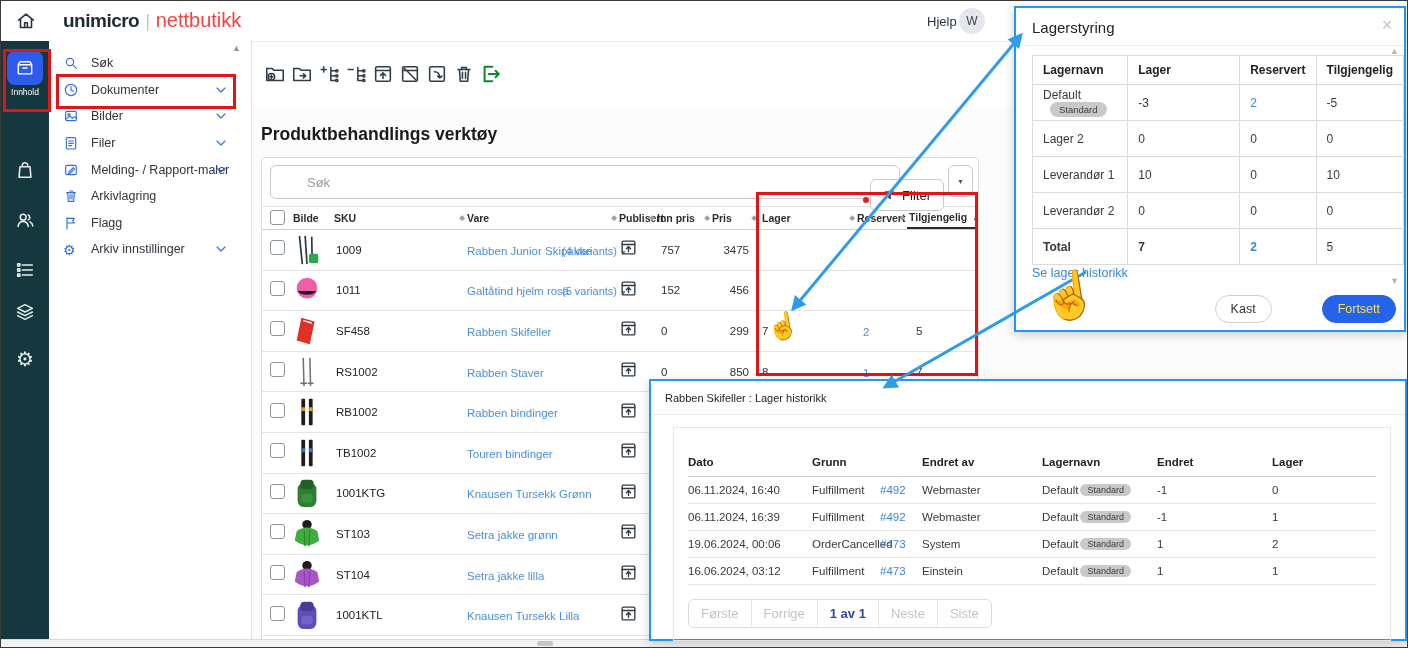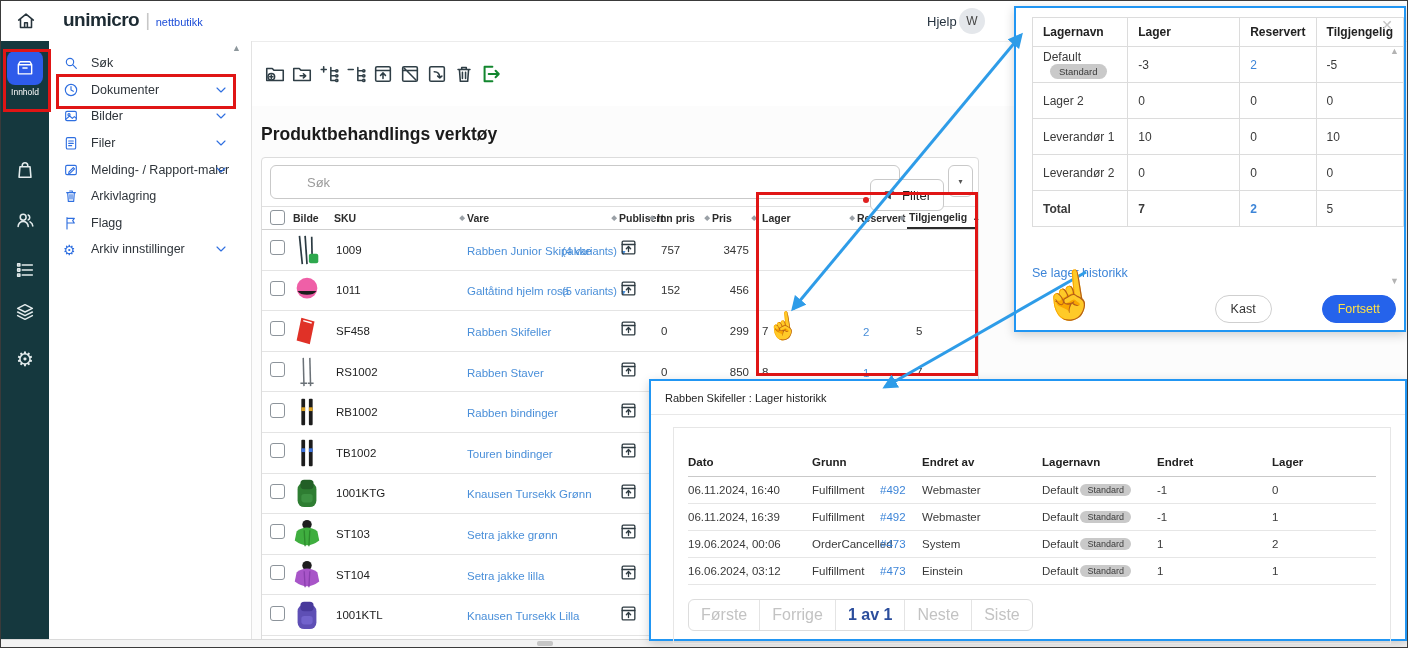--- a/index.html
+++ b/index.html
@@ -5,21 +5,21 @@
   html,body{margin:0;padding:0;background:#888;}
   .frame{position:relative;width:1406px;height:646px;border:1px solid #3a3a3a;background:#fff;
          font-family:"Liberation Sans",sans-serif;overflow:hidden;}
   svg{display:block}
   .ic svg{width:100%;height:100%;fill:none;stroke:currentColor;stroke-width:1.7;stroke-linecap:round;stroke-linejoin:round;}
   
   .top{position:absolute;left:0;top:0;width:100%;height:40px;background:#fff;border-bottom:1px solid #ececec;z-index:2;}
   .home{position:absolute;left:14px;top:9px;width:22px;height:22px;color:#27343c;}
   .brand{position:absolute;left:62px;top:8px;font-size:19px;font-weight:bold;letter-spacing:-.5px;color:#1d2b33;}
   .brand .div{font-weight:300;color:#c7c7c7;margin:0 6px;}
-  .brand .suf{font-weight:400;font-size:11px;color:#1d4ed8;letter-spacing:0;}
+  .brand .suf{font-weight:400;font-size:20px;color:#ef4444;letter-spacing:0;}
   .help{position:absolute;left:926px;top:13px;font-size:13px;color:#25323f;cursor:default;}
   .avatar{position:absolute;left:958px;top:7px;width:26px;height:26px;border-radius:50%;background:#e4e7eb;
           font-size:12px;color:#444;display:flex;align-items:center;justify-content:center;}
   
   .rail{position:absolute;left:0;top:40px;width:48px;height:600px;background:#15383e;z-index:2;}
   .tile-wrap{position:absolute;left:0;top:10px;width:48px;text-align:center;}
   .tile{margin:0 auto;width:36px;height:34px;background:#2e5bea;border-radius:8px;color:#fff;
         display:flex;align-items:center;justify-content:center;}
   .tile .ic{width:20px;height:20px;}
   .tile-label{font-size:8.5px;color:#fff;margin-top:2px;}
@@ -111,21 +111,21 @@
   .panel-h{left:648px;top:378px;width:754px;height:258px;}
   .h-title{font-size:11px;color:#1e1e1e;padding:11px 14px 10px;border-bottom:1px solid #e8e8e8;}
   .h-card{margin:12px 14px 0 22px;border:1px solid #e6e6e6;border-radius:0;padding:20px 14px 12px;}
   .h-grid{display:grid;grid-template-columns:124px 68px 42px 120px 115px 115px 1fr;align-items:center;}
   .h-grid.hhead{height:28px;border-bottom:1px solid #c9c9c9;}
   .h-grid.hrow{height:26px;border-bottom:1px solid #e6e6e6;}
   .hh{font-size:11.5px;font-weight:bold;color:#222;}
   .hc{font-size:11.5px;color:#3a3a3a;white-space:nowrap;}
   .hc .badge{font-size:9px;padding:1px 7px;margin-left:2px;}
   .pager{display:inline-flex;border:1px solid #ddd;border-radius:6px;overflow:hidden;margin-top:14px;}
-  .pager span{font-size:16px;color:#c3c3c3;padding:6px 12px;border-left:1px solid #e4e4e4;cursor:pointer;white-space:nowrap;}
+  .pager span{font-size:13px;color:#c3c3c3;padding:6px 12px;border-left:1px solid #e4e4e4;cursor:pointer;white-space:nowrap;}
   .pager span:first-child{border-left:none;}
   .pager span.active{color:#2b4d9c;font-weight:bold;}
   
   .arrows{position:absolute;left:0;top:0;width:1406px;height:646px;z-index:28;pointer-events:none;}
   .cursor{position:absolute;z-index:30;color:#111;pointer-events:none;transform:rotate(-8deg);line-height:1;}
   .cursor.small{left:766px;top:312px;font-size:26px;}
   .cursor.big{left:1040px;top:272px;font-size:46px;}
 </style>
 </head>
 <body>
@@ -679,20 +679,21 @@
 
   <div class="hbar">
       <div class="hthumb"></div>
     </div>
 
   <div class="redbox" style="left:2px;top:48px;width:42px;height:57px"></div>
   <div class="redbox" style="left:55px;top:73px;width:174px;height:29px"></div>
   <div class="redbox" style="left:755px;top:191px;width:216px;height:178px"></div>
 
   <section class="panel panel-ls">
+    <div class="ls-title">Lagerstyring</div>
     <span class="ls-close">✕</span>
     <span class="ls-up">▲</span>
     <span class="ls-down">▼</span>
     <table class="ls-table">
       <colgroup>
           <col style="width:96px">
           <col style="width:116px">
           <col style="width:66px">
           <col style="width:74px">
         </colgroup>

